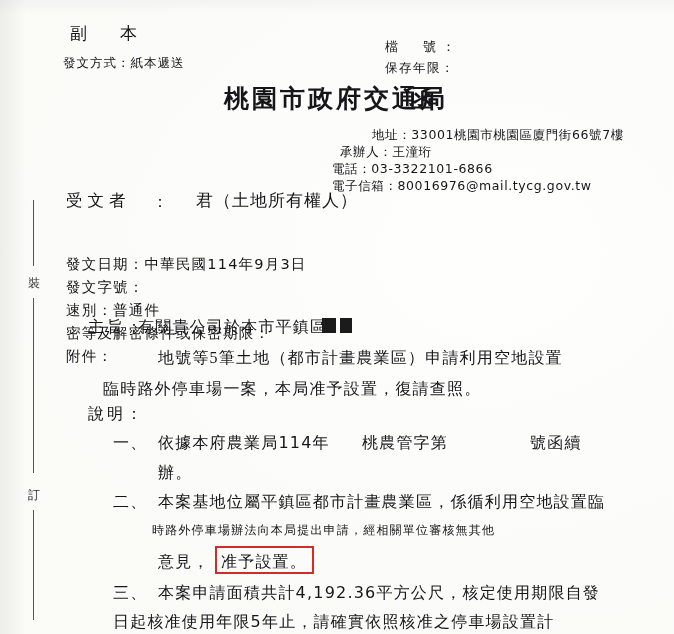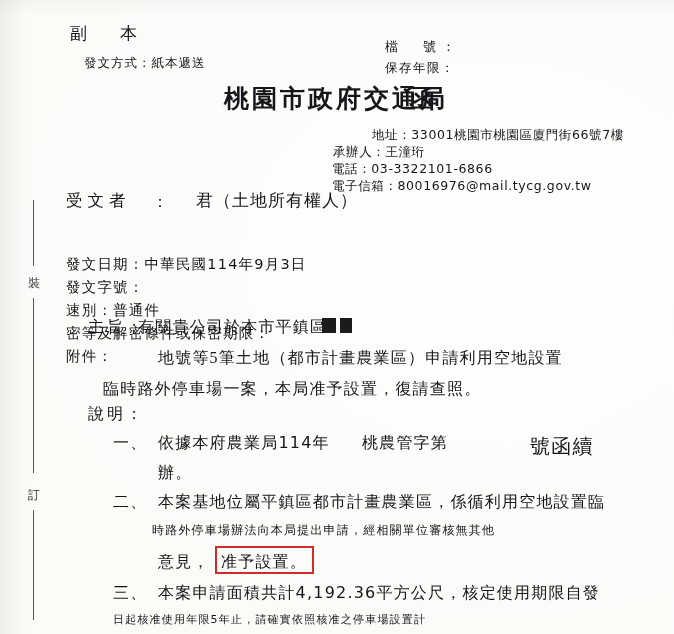--- a/index.html
+++ b/index.html
@@ -47,21 +47,20 @@
   
   #copy-label {
     left: 70px; top: 22px;
     font-size: 17px;
     letter-spacing: 8px;
   }
   #dispatch-method {
     left: 63px; top: 55px;
     font-size: 12.5px;
     letter-spacing: 1px;
-    margin-left: 21px;
   }
   #file-number-label {
     left: 385px; top: 38px;
     font-size: 13px;
     letter-spacing: 6px;
   }
   #retention-label {
     left: 385px; top: 60px;
     font-size: 12.5px;
     letter-spacing: 1.5px;
@@ -75,21 +74,21 @@
   #org-title-doctype {
     left: 410px; top: 82px;
     font-size: 25px;
     font-weight: 600;
   }
   .contact {
     font-size: 12.5px;
     letter-spacing: 0.6px;
   }
   #contact-address { left: 332px; top: 127px; margin-left: 40px; }
-  #contact-officer { left: 333px; top: 144px; text-align: center; }
+  #contact-officer { left: 340px; top: 144px; text-align: center; }
   #contact-phone   { left: 332px; top: 161px; }
   #contact-email   { left: 332px; top: 178px; }
 
   
   #recipient-label {
     left: 66px; top: 190px;
     font-size: 16.5px;
     letter-spacing: 5px;
   }
   #recipient-colon {
@@ -164,21 +163,21 @@
     font-size: 16px;
     letter-spacing: 1.2px;
   }
   #item1-mid {
     left: 362px; top: 433px;
     font-size: 16px;
     letter-spacing: 1.2px;
   }
   #item1-tail {
     left: 530px; top: 433px;
-    font-size: 20px;
+    font-size: 16px;
     letter-spacing: 1.2px;
   }
   #item1-line2 {
     left: 158px; top: 463px;
     font-size: 16px;
     letter-spacing: 1.2px;
   }
 
   #item2-num {
     left: 113px; top: 492px;
@@ -218,21 +217,21 @@
     font-size: 16px;
     letter-spacing: 1.2px;
   }
   #item3-line1 {
     left: 158px; top: 583px;
     font-size: 16px;
     letter-spacing: 1.2px;
   }
   #item3-line2 {
     left: 113px; top: 612px;
-    font-size: 11px;
+    font-size: 16px;
     letter-spacing: 1.2px;
     text-align: center;
   }
 
   
   .margin-mark {
     position: absolute;
     left: 28px;
     font-size: 12px;
     color: #2a2a2a;

